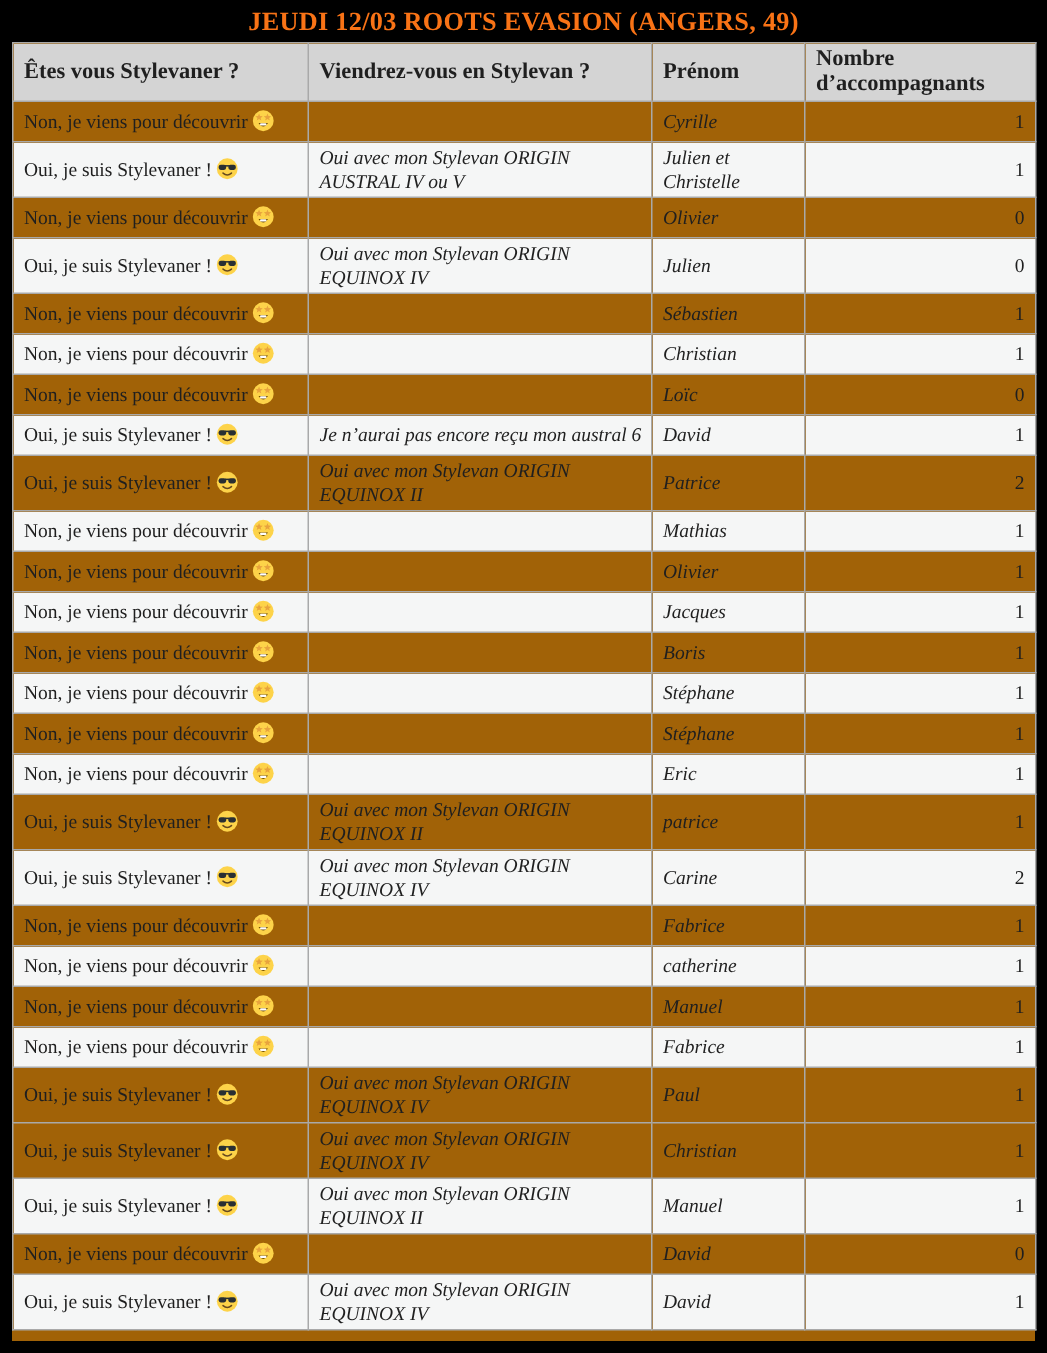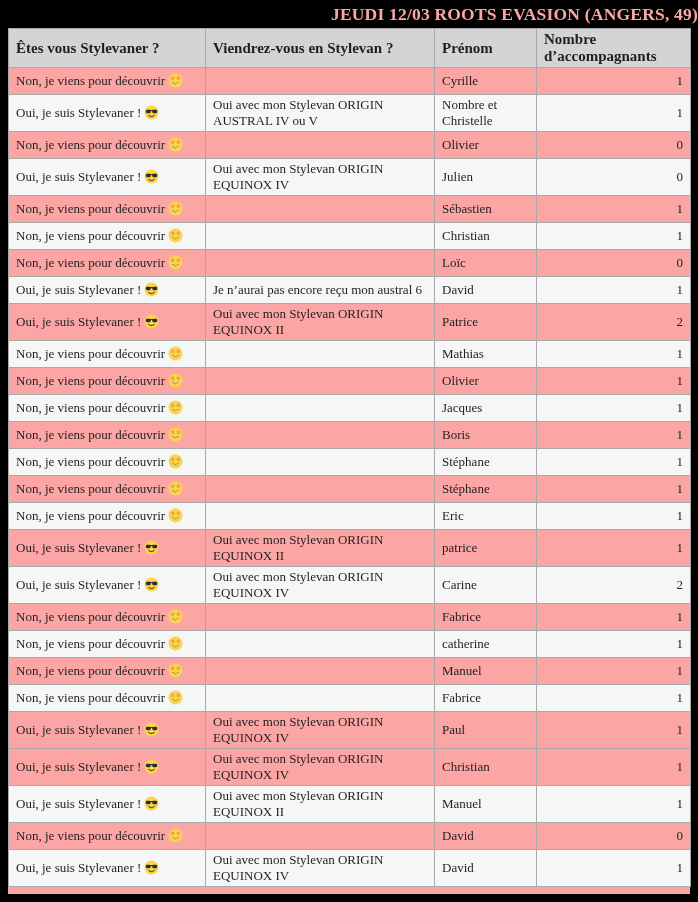--- a/index.html
+++ b/index.html
@@ -2,47 +2,47 @@
 <html lang="fr"><head>
 <meta charset="utf-8">
 <style>
   html,body { margin:0; padding:0; }
   body {
     width:698px; height:902px; background:#000;
     font-family:"Liberation Serif","DejaVu Serif",serif;
     position:relative; overflow:hidden;
   }
   .title-bar {
-    height:28px; line-height:29px; text-align:right;
-    color:#fca5a5; font-weight:bold; font-size:17.5px; letter-spacing:0.2px;
+    height:28px; line-height:29px; text-align:center;
+    color:#f97316; font-weight:bold; font-size:17.5px; letter-spacing:0.2px;
     white-space:nowrap;
   }
   .content {
     position:absolute; top:28px; left:8px; width:682px; height:866px;
-    background:#fca5a5;
+    background:#a16207;
   }
   table.results {
     border-collapse:collapse; width:682px; table-layout:fixed;
     font-size:13px;
   }
   th, td {
     border:1px solid #a9a9a9; color:#1f1f1f;
     vertical-align:middle; padding:2px 7px;
     overflow:hidden;
   }
   th {
     background:#d4d4d4; font-size:15px; font-weight:bold;
     text-align:left; line-height:17px; height:33px;
   }
   td { line-height:16px; }
   tr.single td { height:22px; }
   tr.double td { height:32px; }
   tr.shaded td { background:#f5f6f6; }
   td.num { text-align:right; }
-  .line { white-space:nowrap; }
+  .line { white-space:nowrap;font-style:italic; }
   .emoji { width:15px; height:15px; vertical-align:-3px; margin-left:3px; }
   .answer-label { white-space:nowrap; }
 </style>
 </head>
 <body>
 
 <div class="title-bar">JEUDI 12/03 ROOTS EVASION (ANGERS, 49)</div>
 
 <div class="content">
   <table class="results">
@@ -86,21 +86,21 @@
         <rect x="8.8" y="5.1" width="5.3" height="3.7" rx="1.5" fill="#292f33"></rect>
         <rect x="6.4" y="5.4" width="3.2" height="1.1" fill="#292f33"></rect>
         <path d="M5 11.1 Q8 13.7 11 11.1" stroke="#66491f" stroke-width="1.1" fill="none" stroke-linecap="round"></path>
       </svg>
     </td>
     <td>
             <div class="line">Oui avec mon Stylevan ORIGIN</div>
             <div class="line">AUSTRAL IV ou V</div>
           </td>
     <td>
-            <div class="line">Nombre et</div>
+            <div class="line">Julien et</div>
             <div class="line">Christelle</div>
           </td>
     <td class="num">1</td>
   </tr>
 
   <tr class="single">
     <td>
       <span class="answer-label">Non, je viens pour découvrir</span><svg class="emoji" viewBox="0 0 16 16" xmlns="http://www.w3.org/2000/svg">
         <circle cx="8" cy="8" r="7.4" fill="#fdd349"></circle>
         <polygon fill="#e8a33d" transform="translate(5,5.6)" points="0,-2.8 0.71,-0.97 2.66,-0.87 1.14,0.37 1.65,2.27 0,1.2 -1.65,2.27 -1.14,0.37 -2.66,-0.87 -0.71,-0.97"></polygon>

